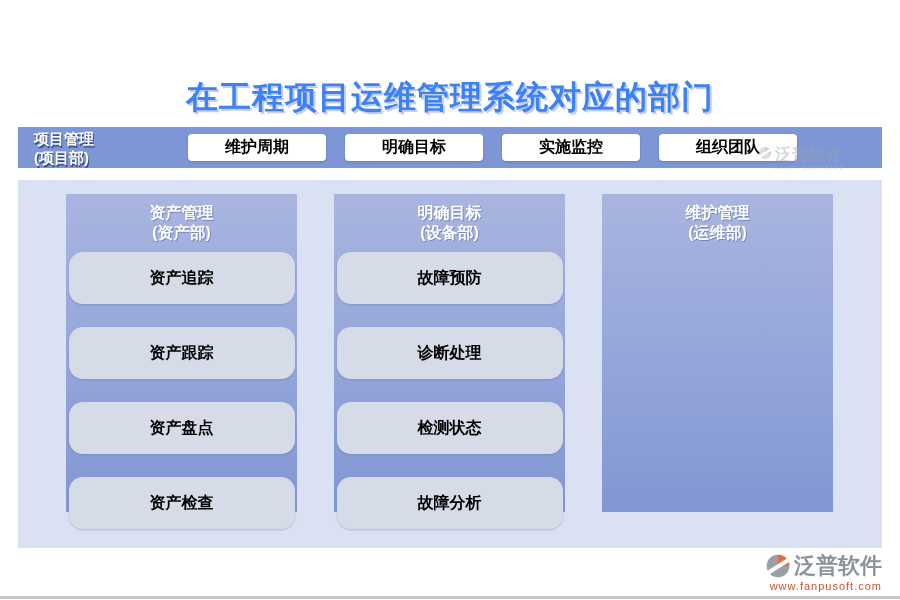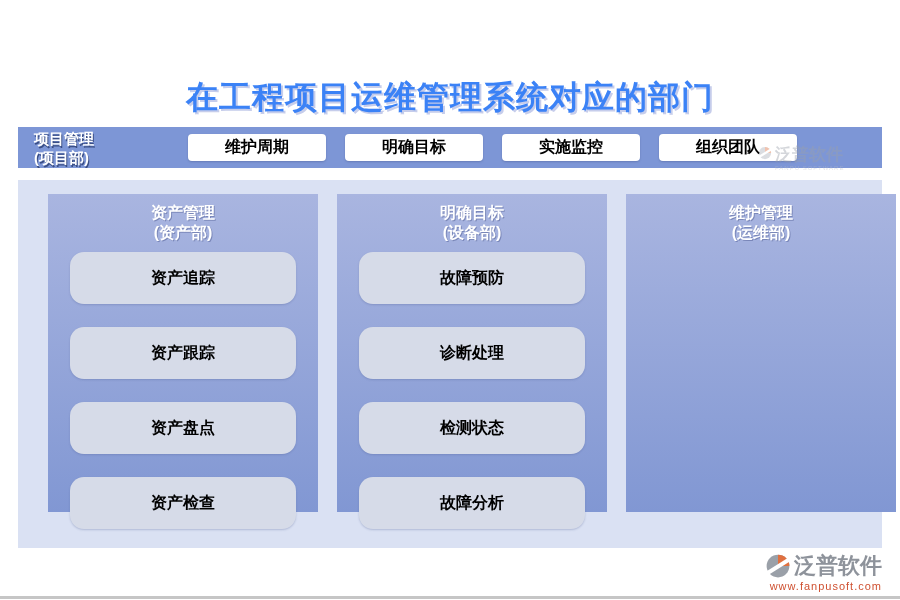--- a/index.html
+++ b/index.html
@@ -35,22 +35,23 @@
     display:flex; align-items:flex-start; gap:3px; pointer-events:none;
   }
   .watermark .wm-text { color:#9aa0aa; font-weight:bold; font-size:17px; line-height:1; }
   .watermark .wm-sub  { color:#b7bcc6; font-size:6px; letter-spacing:1px; line-height:1; margin-top:2px; }
   .content {
     position:absolute; left:18px; top:180px; width:864px; height:368px;
     background:#dae1f3;
   }
   .columns { position:absolute; left:30px; top:14px; display:flex; gap:19px; }
   .column {
-    width:270px; height:318px;
+    width:231px; height:318px;
     background:linear-gradient(#a9b5e0,#8197d3);
+    margin-left:18px;
   }
   .col-header {
     color:#ffffff; font-weight:bold; font-size:16px; text-align:center;
     line-height:1.25; padding-top:9px; text-shadow:1px 1px 0 rgba(70,85,140,.45);
   }
   .col-items {
     margin-top:9px; display:flex; flex-direction:column; align-items:center; gap:23px;
   }
   .item-btn {
     width:226px; height:52px; background:#d6dbe8; border-radius:14px;

